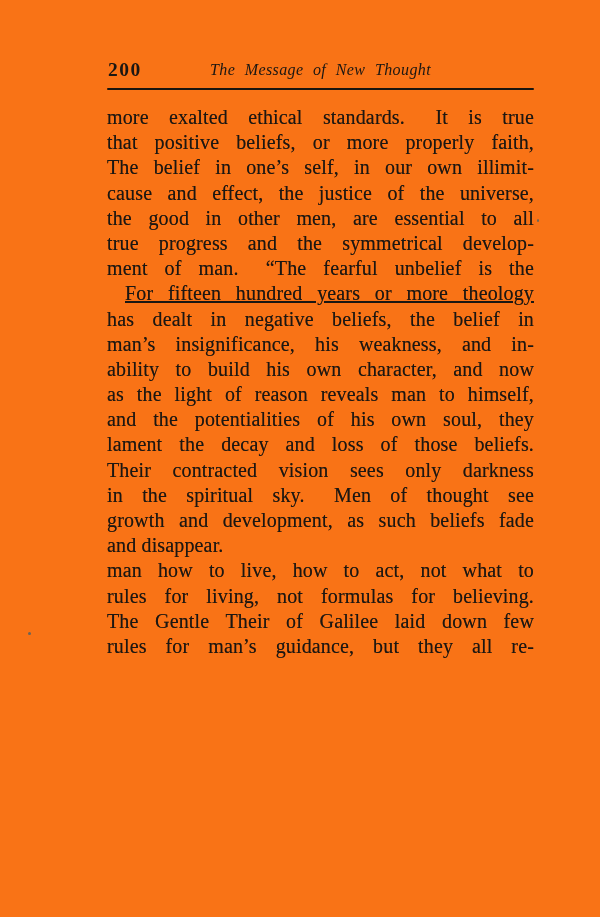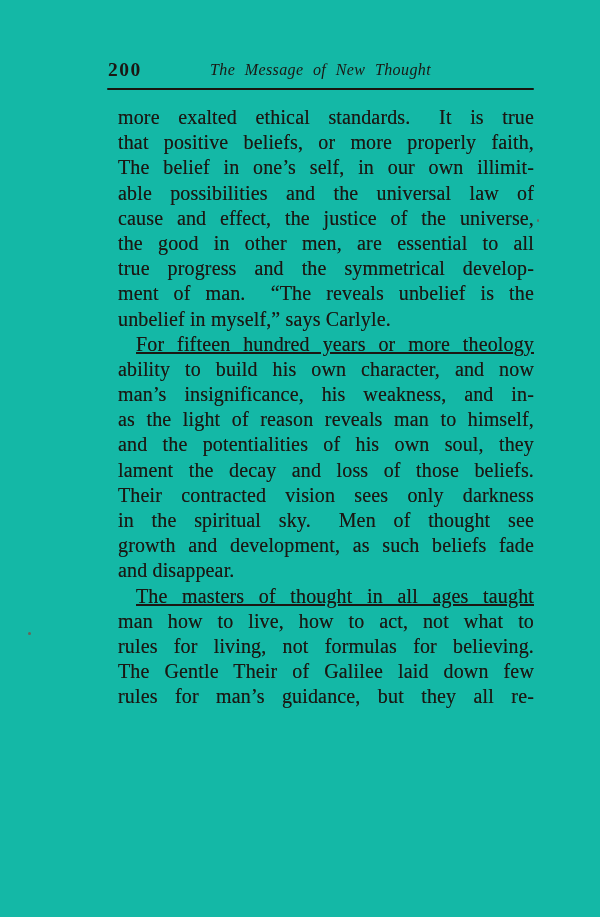--- a/index.html
+++ b/index.html
@@ -4,21 +4,21 @@
 <style>
   html, body {
     margin: 0;
     padding: 0;
     background: #ffffff;
   }
   .page {
     position: relative;
     width: 600px;
     height: 917px;
-    background: #14b8a6;
+    background: #f97316;
     overflow: hidden;
     font-family: "Liberation Serif", "DejaVu Serif", serif;
     color: #1b1713;
   }
   .content {
     position: absolute;
     left: 107px;
     top: 58px;
     width: 427px;
   }
@@ -50,21 +50,20 @@
     margin-top: 6px;
     height: 2px;
     background: #19150f;
     border-radius: 1px;
   }
   .page-body {
     margin-top: 15px;
     font-size: 20px;
     letter-spacing: 0.15px;
     text-shadow: 0 0 0.4px rgba(25, 18, 10, 0.55);
-    margin-left: 11px;
   }
   .line {
     height: 25.2px;
     line-height: 25.2px;
     text-align: justify;
     text-align-last: justify;
   }
   .line.indent {
     text-indent: 18px;
     text-decoration: underline;
@@ -88,37 +87,35 @@
     <div class="running-head">
       <span class="page-number">200</span>
       <div class="head-title">The Message of New Thought</div>
     </div>
     <div class="head-rule"></div>
     <div class="page-body">
 
     <div class="line">more exalted ethical standards.  It is true</div>
         <div class="line">that positive beliefs, or more properly faith,</div>
         <div class="line">The belief in one’s self, in our own illimit-</div>
-        <div class="line">able possibilities and the universal law of</div>
         <div class="line">cause and effect, the justice of the universe,</div>
         <div class="line">the good in other men, are essential to all</div>
         <div class="line">true progress and the symmetrical develop-</div>
-        <div class="line">ment of man.  “The reveals unbelief is the</div>
-        <div class="line flush">unbelief in myself,” says Carlyle.</div>
+        <div class="line">ment of man.  “The fearful unbelief is the</div>
         <div class="line indent">For fifteen hundred years or more theology</div>
+        <div class="line">has dealt in negative beliefs, the belief in</div>
+        <div class="line">man’s insignificance, his weakness, and in-</div>
         <div class="line">ability to build his own character, and now</div>
-        <div class="line">man’s insignificance, his weakness, and in-</div>
         <div class="line">as the light of reason reveals man to himself,</div>
         <div class="line">and the potentialities of his own soul, they</div>
         <div class="line">lament the decay and loss of those beliefs.</div>
         <div class="line">Their contracted vision sees only darkness</div>
         <div class="line">in the spiritual sky.  Men of thought see</div>
         <div class="line">growth and development, as such beliefs fade</div>
         <div class="line flush">and disappear.</div>
-        <div class="line indent">The masters of thought in all ages taught</div>
         <div class="line">man how to live, how to act, not what to</div>
         <div class="line">rules for living, not formulas for believing.</div>
         <div class="line">The Gentle Their of Galilee laid down few</div>
         <div class="line">rules for man’s guidance, but they all re-</div>
       </div>
   </div>
   <div class="speck speck-1"></div>
   <div class="speck speck-2"></div>
 </div>
 

